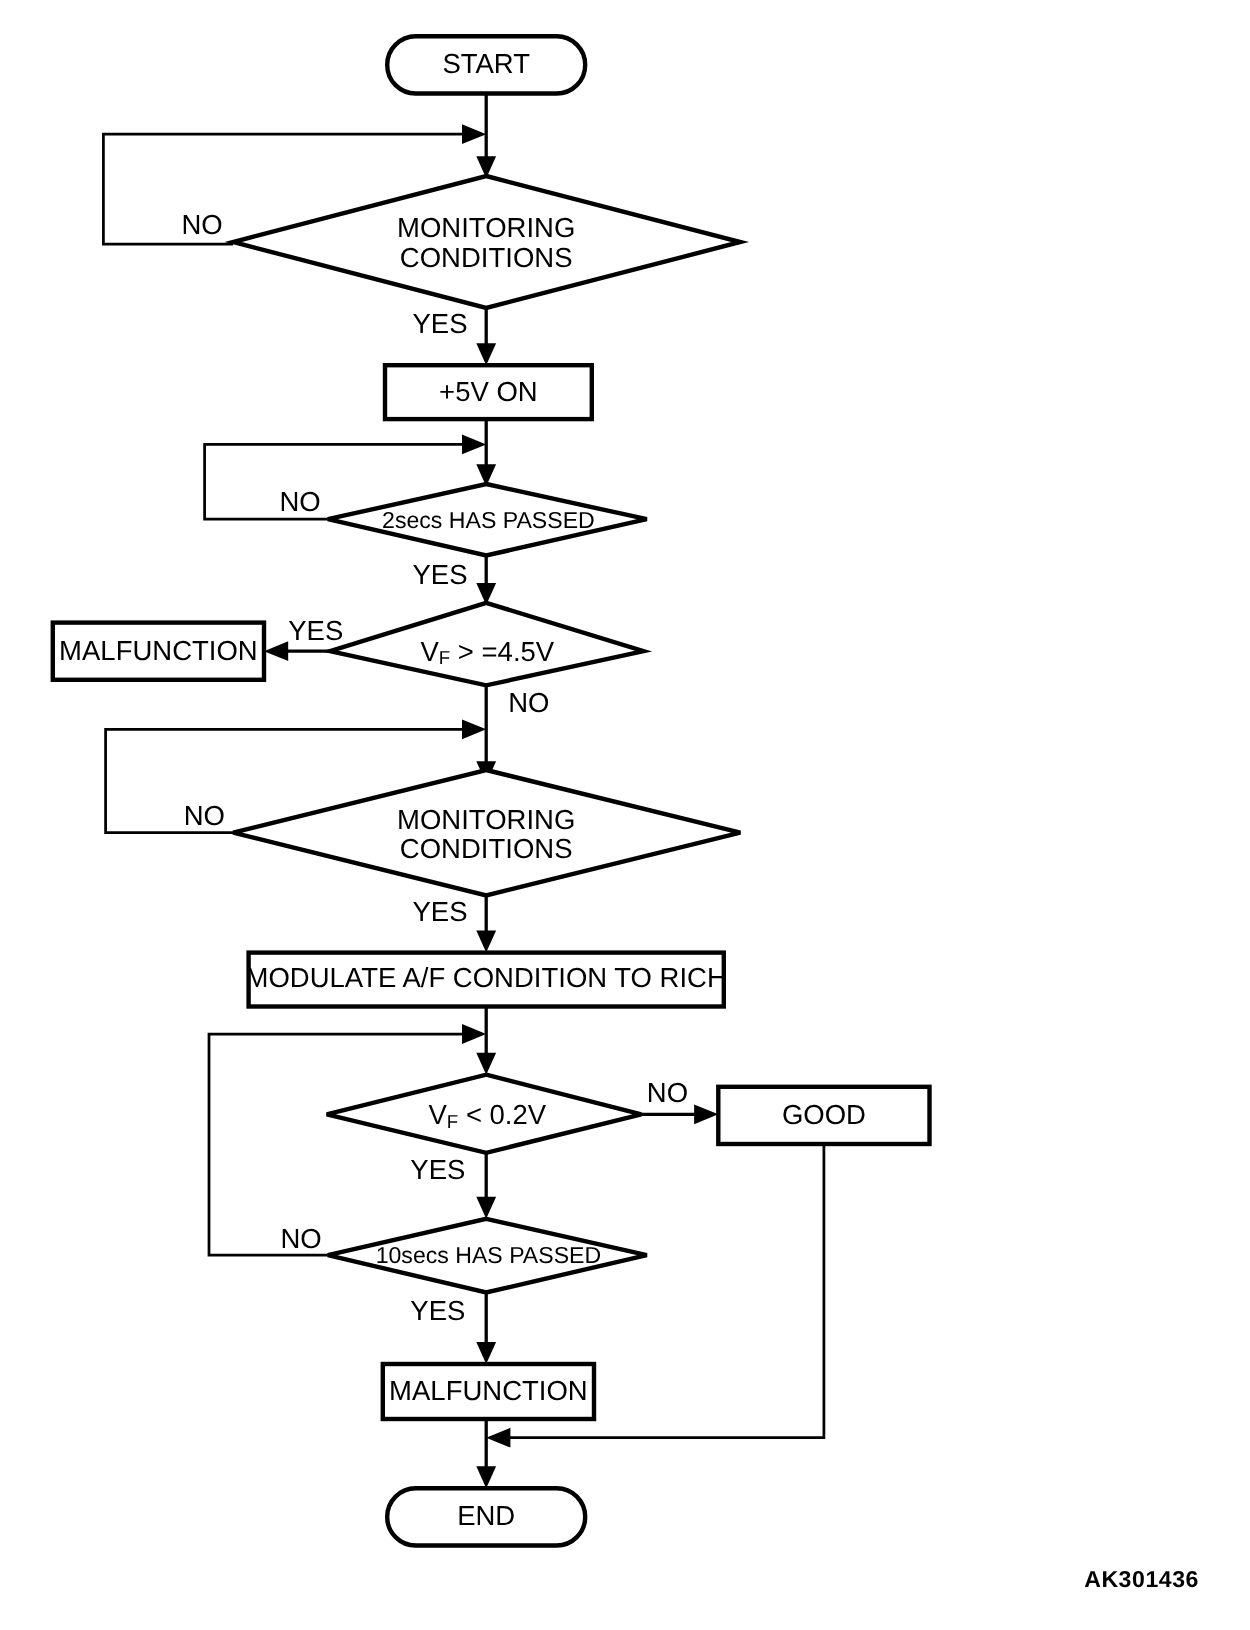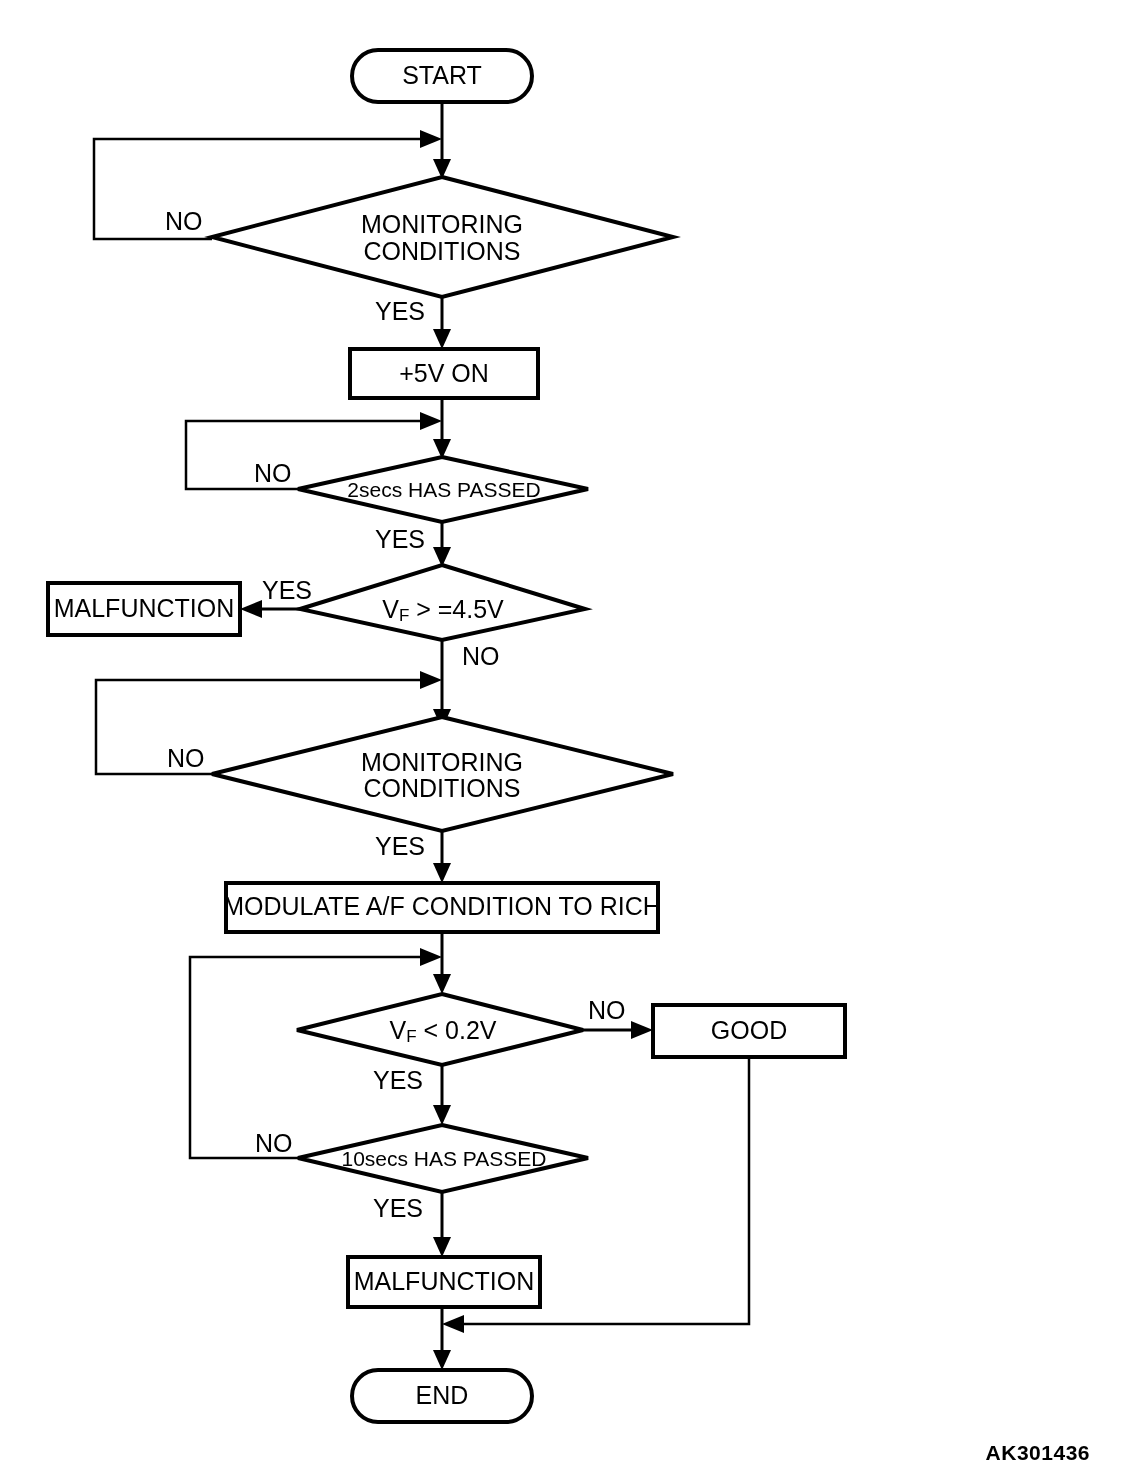--- a/index.html
+++ b/index.html
@@ -14,21 +14,20 @@
     height: 1482px;
     position: relative;
     overflow: hidden;
   }
   #flow-root {
     position: absolute;
     left: 0;
     top: 0;
     width: 1136px;
     height: 1134px;
-    margin-top: 17px;
   }
   svg#flow-svg {
     display: block;
     width: 1136px;
     height: 1482px;
     background: #ffffff;
   }
   .shape-stroke {
     fill: #ffffff;
     stroke: #000000;

